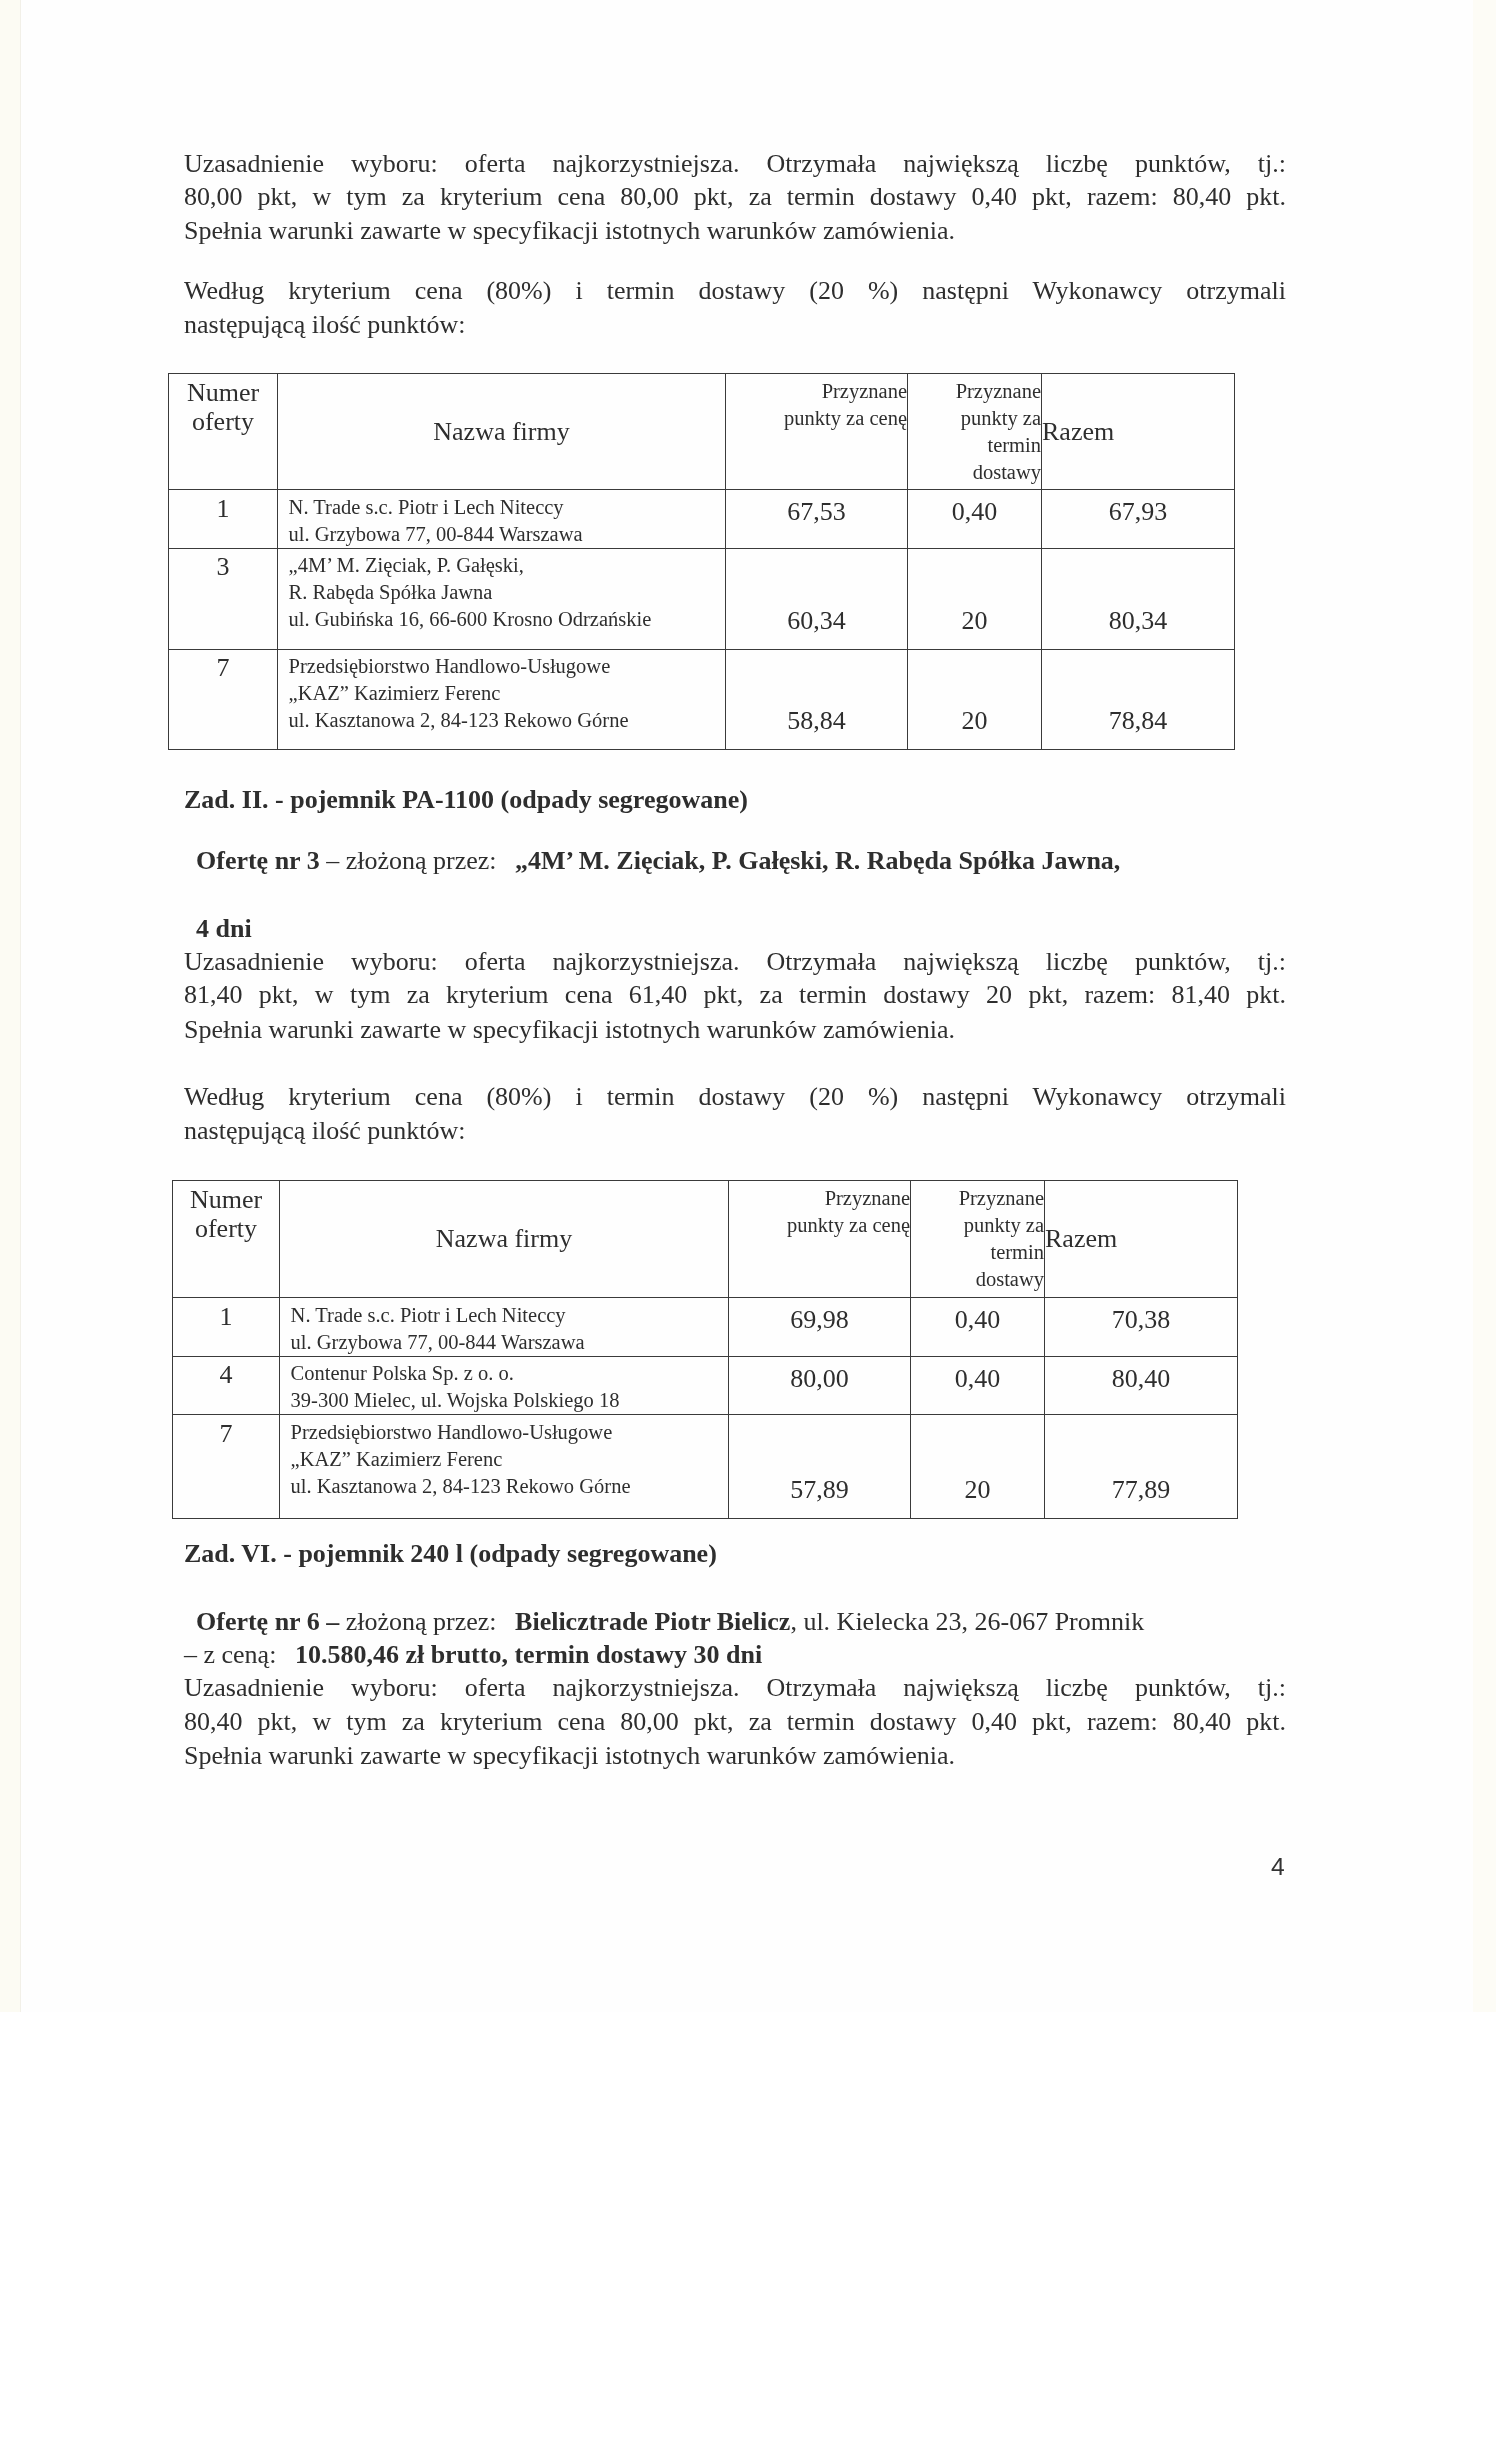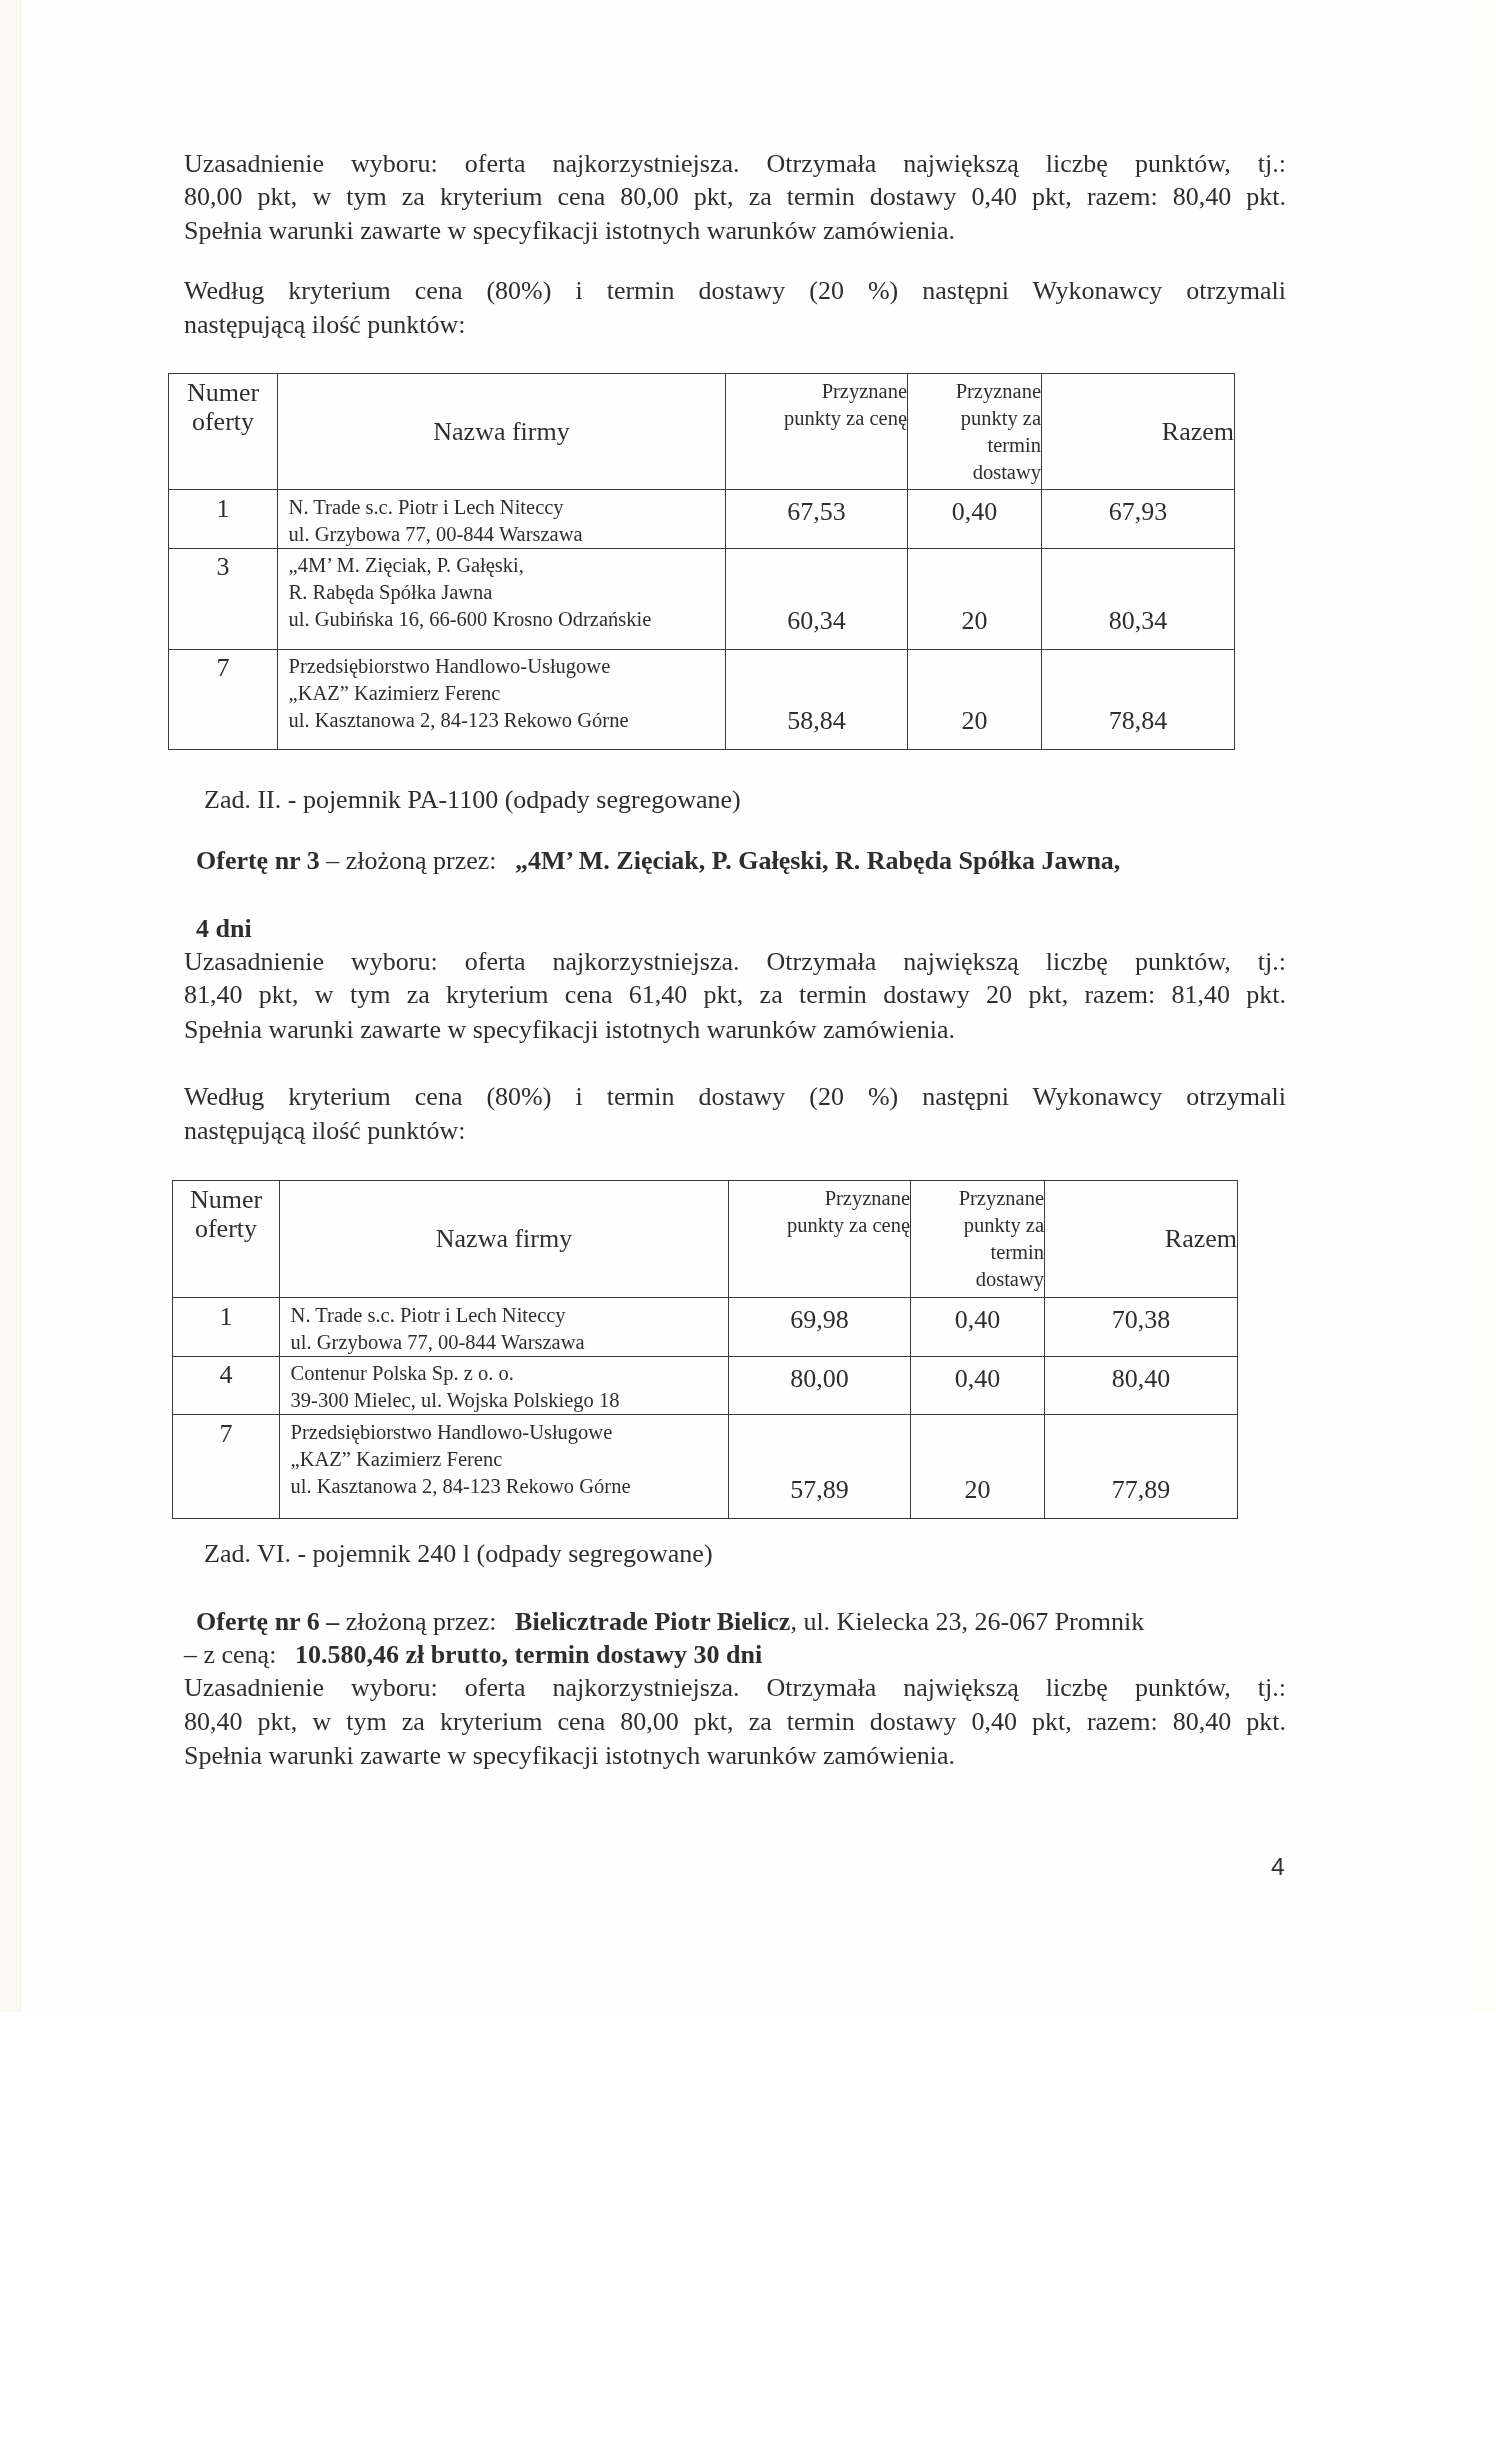--- a/index.html
+++ b/index.html
@@ -4,28 +4,28 @@
 <style>
   html, body { margin:0; padding:0; background:#ffffff; }
   body { width:1496px; height:2462px; position:relative; overflow:hidden;
          font-family:"Liberation Serif", "DejaVu Serif", serif; color:#2e2e2e; }
   .page { position:absolute; left:0; top:0; width:1496px; height:2012px; background:#fefefe; }
   .edge-left { position:absolute; left:0; top:0; width:20px; height:2012px; background:#fcfbf3; border-right:0.6px solid #f2f0e8; }
   .edge-right { position:absolute; right:0; top:0; width:23.5px; height:2012px; background:#fdfcf6; }
   .line { position:absolute; left:184px; width:1102px; font-size:26px; line-height:33px; white-space:nowrap; }
   .just { text-align:justify; text-align-last:justify; }
   .b { font-weight:bold;margin-left:12px; }
-  .heading { font-weight:normal; font-size:26px;margin-left:20px; }
+  .heading { font-weight:bold; font-size:26px; }
   table.scores { position:absolute; border-collapse:collapse; table-layout:fixed; }
   table.scores td, table.scores th { border:1.8px solid #3a3a3a; padding:0; font-weight:normal; color:#2e2e2e; }
   th { vertical-align:top; }
   .h-num { font-size:26px; line-height:29px; text-align:center; padding-top:3.5px !important; }
   .h-name { font-size:26px; text-align:center; vertical-align:middle !important; }
   .h-small { font-size:20.5px; line-height:27px; text-align:right; padding-top:3.5px !important; }
-  .h-razem { font-size:26px; text-align:right; vertical-align:middle !important; }
+  .h-razem { font-size:26px; text-align:left; vertical-align:middle !important; }
   td.num { font-size:26px; text-align:center; vertical-align:top; padding-top:3.5px !important; }
   td.firm { font-size:20.5px; line-height:27px; vertical-align:top; padding:3.5px 0 0 10.6px !important; white-space:nowrap; }
   td.val { font-size:26px; text-align:center; }
   td.val-top { vertical-align:top; padding-top:7px !important; }
   td.val-bot { vertical-align:bottom; padding-bottom:13px !important; }
   .pagenum { position:absolute; left:1271px; top:1853px; font-family:"Liberation Sans", sans-serif; font-size:24.6px; color:#333; }
 </style>
 </head>
 <body>
 

